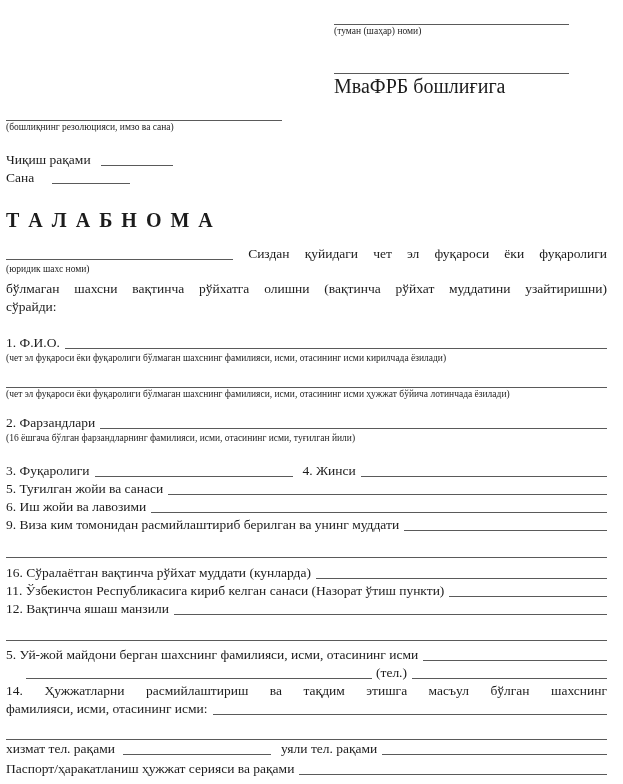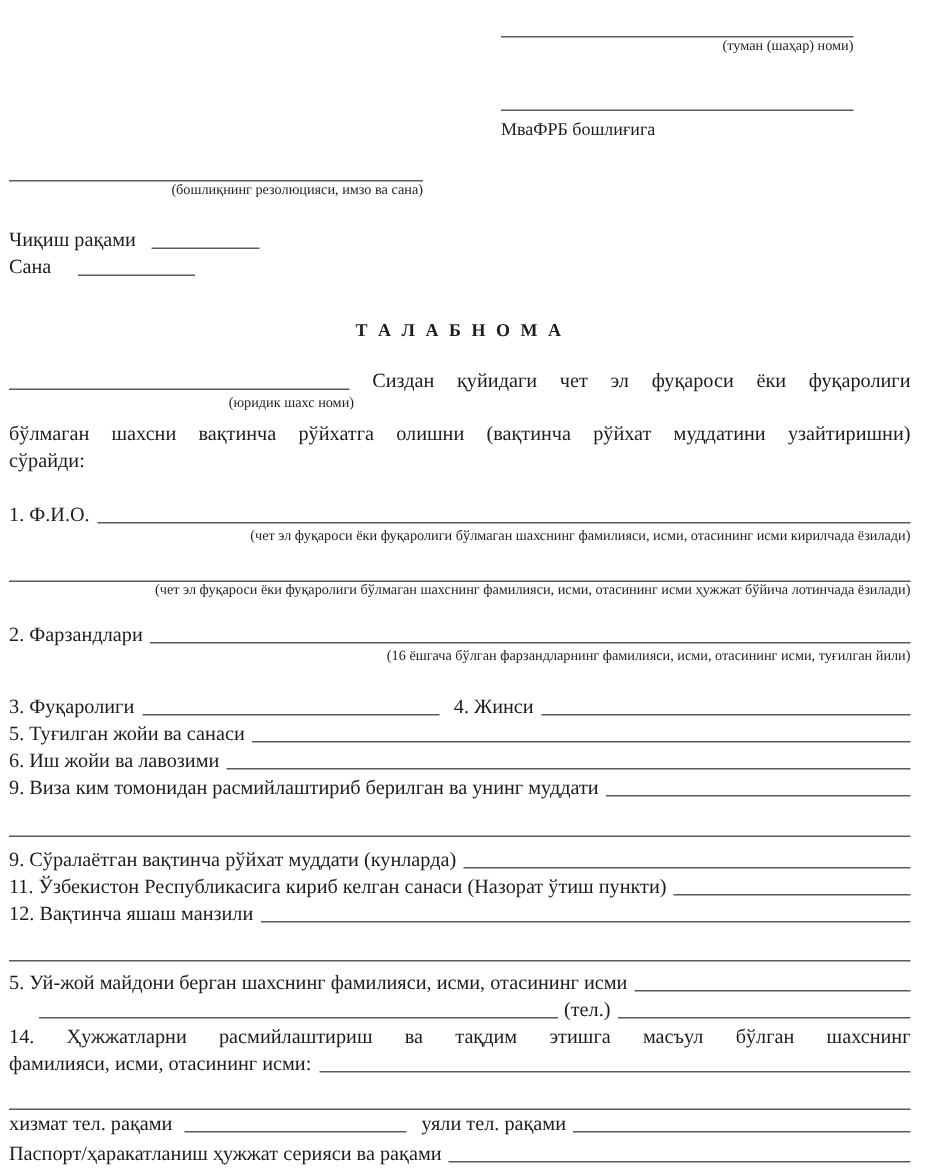--- a/index.html
+++ b/index.html
@@ -4,33 +4,33 @@
 <style>
   html,body{margin:0;padding:0;background:#fff;}
   .page{
     width:623px;height:784px;box-sizing:border-box;overflow:hidden;
     background:#fff;color:#1c1c1c;
     font-family:"Liberation Serif","DejaVu Serif",serif;
     font-size:13.5px;line-height:18px;
     padding:12px 16px 0 6px;position:relative;
   }
   .cap{font-size:9.5px;line-height:12px;color:#232323;white-space:nowrap;}
-  .center{text-align:right;}
+  .center{text-align:left;}
   .row{display:flex;align-items:flex-start;min-height:18px;}
   .lbl{white-space:nowrap;}
   .bfill{flex:1 1 auto;border-bottom:1px solid #5a5a5a;height:14px;margin:0 0 1px 5px;}
   .b{border-bottom:1px solid #5a5a5a;height:14px;margin-bottom:1px;flex:0 0 auto;}
   .fullline{border-bottom:1px solid #5a5a5a;height:13px;}
   .uline{border-bottom:1px solid #5a5a5a;height:12px;}
   .jline{text-align:justify;text-align-last:justify;}
   .iblank{display:inline-block;border-bottom:1px solid #5a5a5a;height:13px;vertical-align:-2px;}
   .hdr-right{width:235px;margin-left:auto;margin-right:38px;}
-  .addressee{font-size:12px;line-height:24px;white-space:nowrap;}
+  .addressee{font-size:20px;line-height:24px;white-space:nowrap;}
   .hdr-left{width:276px;margin-top:10px;}
-  .title{font-weight:bold;font-size:12px;letter-spacing:2px;text-align:center;margin-top:24px;}
+  .title{font-weight:bold;font-size:20px;letter-spacing:2px;margin-top:24px;}
 </style>
 </head>
 <body>
 
 <div class="page">
 
   <div class="hdr-right">
     <div class="uline"></div>
     <div class="cap center">(туман (шаҳар) номи)</div>
     <div style="height:24px"></div>
@@ -94,21 +94,21 @@
   </div>
 
 
   <div class="row">
     <span class="lbl">9. Виза ким томонидан расмийлаштириб берилган ва унинг муддати</span>
     <span class="bfill"></span>
   </div>
   <div class="fullline" style="margin-top:10px"></div>
 
   <div class="row" style="margin-top:6px">
-    <span class="lbl">9. Сўралаётган вақтинча рўйхат муддати (кунларда)</span>
+    <span class="lbl">16. Сўралаётган вақтинча рўйхат муддати (кунларда)</span>
     <span class="bfill"></span>
   </div>
 
   <div class="row">
     <span class="lbl">11. Ўзбекистон Республикасига кириб келган санаси (Назорат ўтиш пункти)</span>
     <span class="bfill"></span>
   </div>
 
   <div class="row">
     <span class="lbl">12. Вақтинча яшаш манзили</span>

